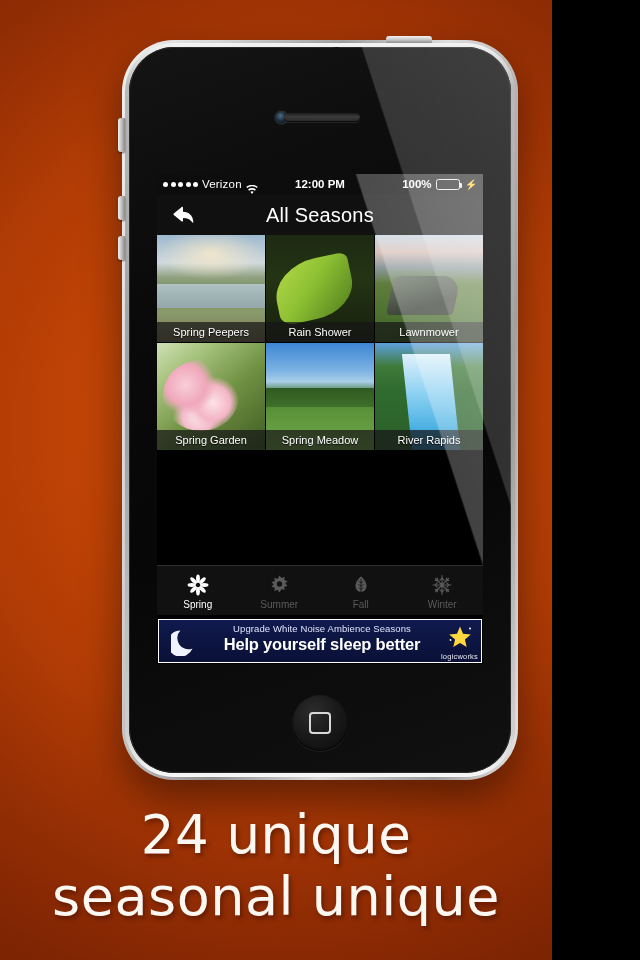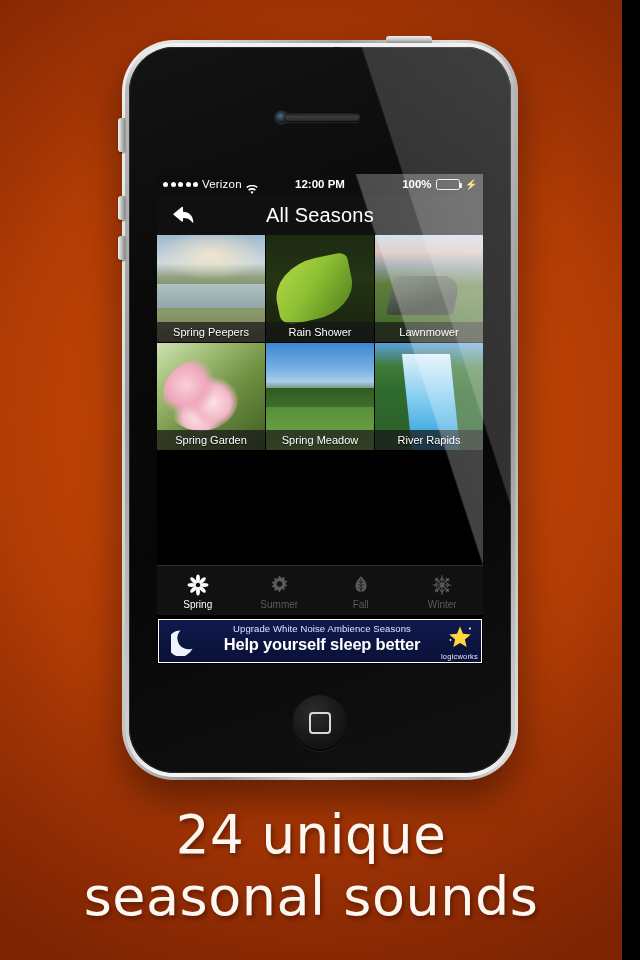--- a/index.html
+++ b/index.html
@@ -11,21 +11,21 @@
     width: 640px;
     height: 960px;
     overflow: hidden;
     font-family: "Liberation Sans", sans-serif;
     -webkit-font-smoothing: antialiased;
   }
 
   
   .stage {
     position: relative;
-    width: 622px;
+    width: 552px;
     height: 960px;
     background:
       radial-gradient(ellipse 560px 600px at 50% 44%,
         #d24f08 0%,
         #c8470708 0%,
         #c44606 28%,
         #b23c05 55%,
         #922d04 80%,
         #7d2403 100%);
     overflow: hidden;
@@ -601,16 +601,16 @@
       <div class="home-btn">
         <div class="home-sq"></div>
       </div>
     </div>
 
     <div class="glare-face"></div>
   </div>
 
   <div class="caption">
     <span class="ln ln1">24 unique</span>
-    <span class="ln ln2">seasonal sounds</span>
+    <span class="ln ln2">seasonal unique</span>
   </div>
 
 </div>
 
 </body></html>

